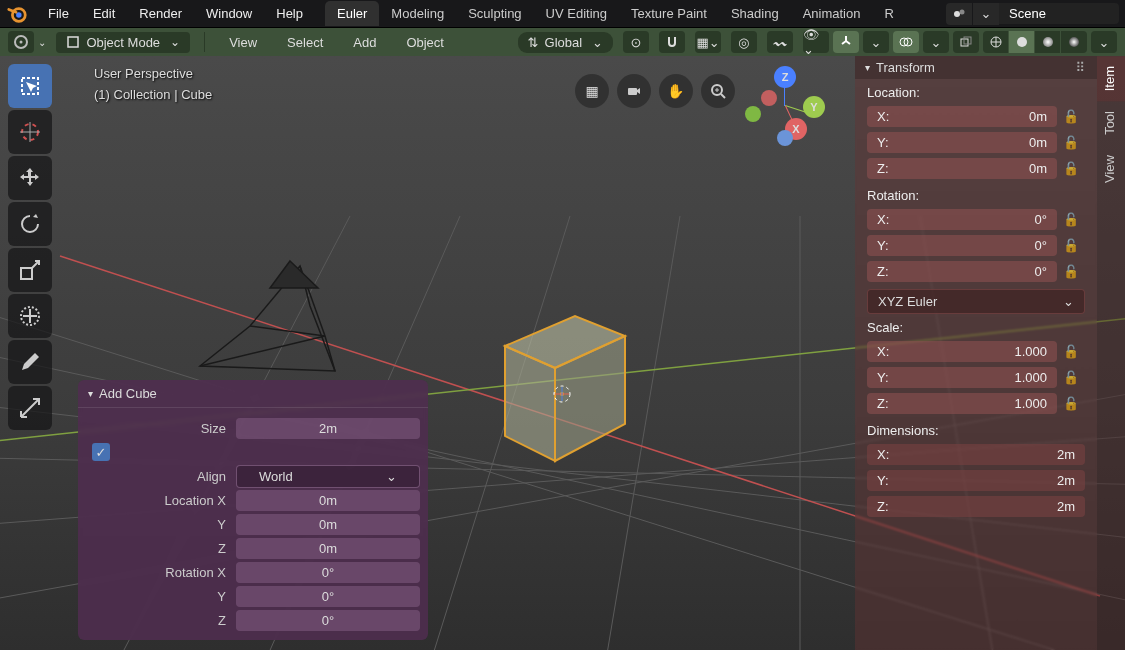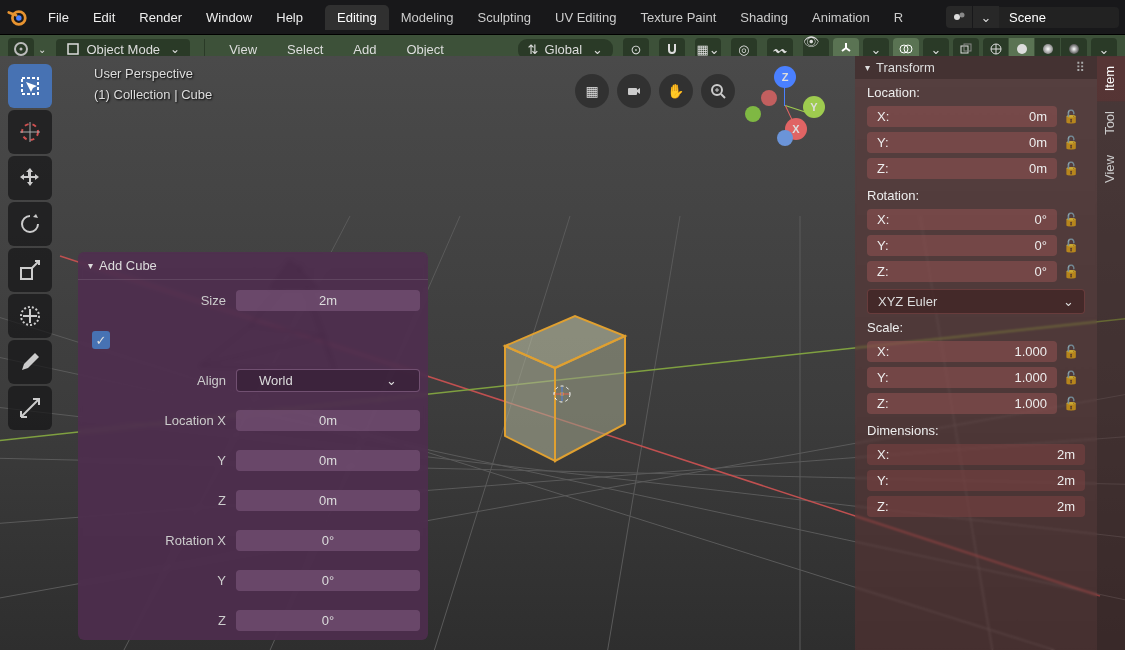--- a/index.html
+++ b/index.html
@@ -1,19 +1,19 @@
 <!DOCTYPE html>
 <html><head>
 <meta charset="utf-8">
 <style>
   * { box-sizing: border-box; margin: 0; padding: 0; font-family: -apple-system, "Segoe UI", sans-serif; font-size: 13px; color: #ddd; user-select: none; }
   body { width: 1125px; height: 650px; background: #1a1a1a; overflow: hidden; position: relative; }
 
   
-  .topbar { height: 35px; background: #18181a; display: flex; align-items: center; padding: 0 6px; border-bottom: 1px solid #000; }
+  .topbar { height: 28px; background: #18181a; display: flex; align-items: center; padding: 0 6px; border-bottom: 1px solid #000; }
   .topbar .logo { width: 22px; height: 22px; margin-right: 8px; display:flex; align-items:center; justify-content:center; }
   .topbar .menu-item { padding: 4px 12px; color: #eee; cursor: pointer; }
   .topbar .workspace-tabs { display: flex; height: 100%; align-items: center; margin-left: 10px; }
   .topbar .ws-tab { padding: 5px 12px; color: #ccc; cursor: pointer; }
   .topbar .ws-tab.active { background: #303030; border-radius: 5px 5px 0 0; color: #fff; }
   .topbar .scene-selector { display: flex; align-items: center; margin-left: auto; }
   .topbar .scene-icon { width: 26px; height: 22px; background: #282828; display:flex; align-items:center; justify-content:center; border-radius:4px 0 0 4px; margin-right:1px; }
   .topbar .scene-input { background: #222; color:#fff; padding: 3px 10px; width: 120px; border-radius: 0 4px 4px 0; border:none; font-size:13px; }
 
   
@@ -64,21 +64,21 @@
   .nav-buttons { position:absolute; top: 18px; right: 390px; display:flex; gap:8px; }
   .nav-buttons .nb { width:34px; height:34px; border-radius:50%; background: rgba(40,40,40,.7); display:flex; align-items:center; justify-content:center; cursor:pointer; font-size:14px; }
 
   
   .scene-svg { position:absolute; inset:0; width:100%; height:100%; }
 
   
   .redo-panel { position:absolute; left: 78px; bottom: 10px; width: 350px; background: rgba(80,45,80,.85); border-radius: 6px; backdrop-filter: blur(2px); }
   .redo-panel .panel-header { padding: 6px 10px; display:flex; align-items:center; gap:6px; border-bottom: 1px solid rgba(255,255,255,.1); }
   .redo-panel .panel-header::before { content:"▾"; font-size:10px; }
-  .redo-panel .rows { padding: 8px; display:flex; flex-direction:column; gap:16px;justify-content:flex-end; }
+  .redo-panel .rows { padding: 8px; display:flex; flex-direction:column; gap:0;justify-content:flex-end; }
   .redo-panel .row { display:flex; align-items:center; height:24px; }
   .redo-panel .row .lbl { width: 150px; text-align: right; padding-right: 10px; color:#ccc; }
   .redo-panel .row .num { flex:1; background: rgba(110,75,110,.9); border-radius:4px; text-align:center; padding:3px 0; cursor: ew-resize; }
   .redo-panel .row .sel { flex:1; background: rgba(60,35,60,.9); border: 1px solid rgba(120,85,120,.9); border-radius:4px; padding:3px 22px; cursor:pointer; display:flex; justify-content:space-between; }
   .redo-panel .row .check { width:18px; height:18px; background:#4772b3; border-radius:3px; display:flex; align-items:center; justify-content:center; margin-left:6px; cursor:pointer; }
   .redo-panel .row .check-lbl { text-align:right; flex:1; padding-right:4px; }
 
   
   .npanel { position:absolute; top:0; right:28px; width: 242px; bottom:0; background: rgba(100,50,50,.45); backdrop-filter: blur(1px); }
   .npanel .np-header { padding: 4px 10px; display:flex; align-items:center; gap:6px; background: rgba(0,0,0,.2); }
@@ -110,21 +110,21 @@
         <circle cx="14" cy="13" r="3" fill="#4a80ff"></circle>
         <path d="M3 7 L11 10" stroke="#e79330" stroke-width="3" stroke-linecap="round"></path>
       </svg>
   </div>
   <div class="menu-item">File</div>
   <div class="menu-item">Edit</div>
   <div class="menu-item">Render</div>
   <div class="menu-item">Window</div>
   <div class="menu-item">Help</div>
   <div class="workspace-tabs">
-    <div class="ws-tab active">Editing</div>
+    <div class="ws-tab active">Euler</div>
     <div class="ws-tab">Modeling</div>
     <div class="ws-tab">Sculpting</div>
     <div class="ws-tab">UV Editing</div>
     <div class="ws-tab">Texture Paint</div>
     <div class="ws-tab">Shading</div>
     <div class="ws-tab">Animation</div>
     <div class="ws-tab">R</div>
   </div>
   <div class="scene-selector">
     <div class="scene-icon">

